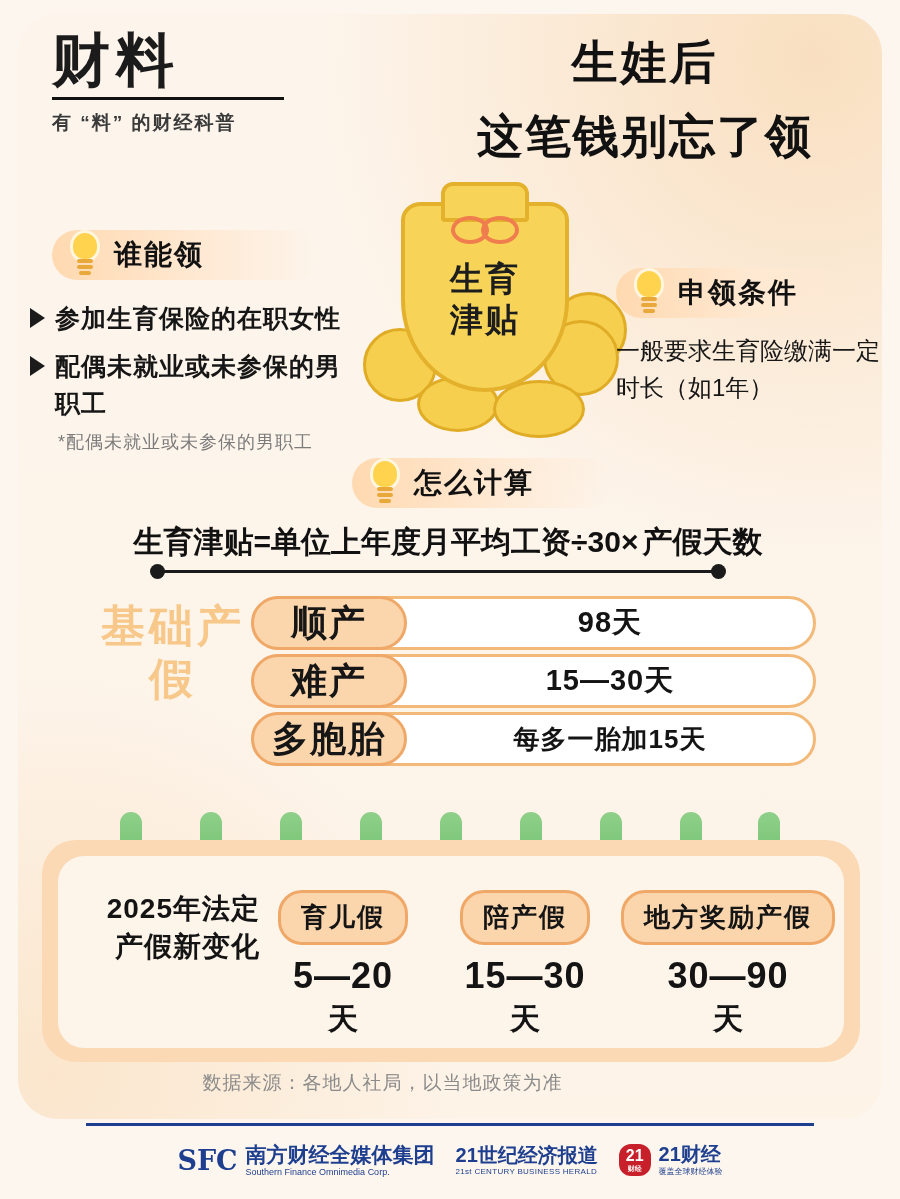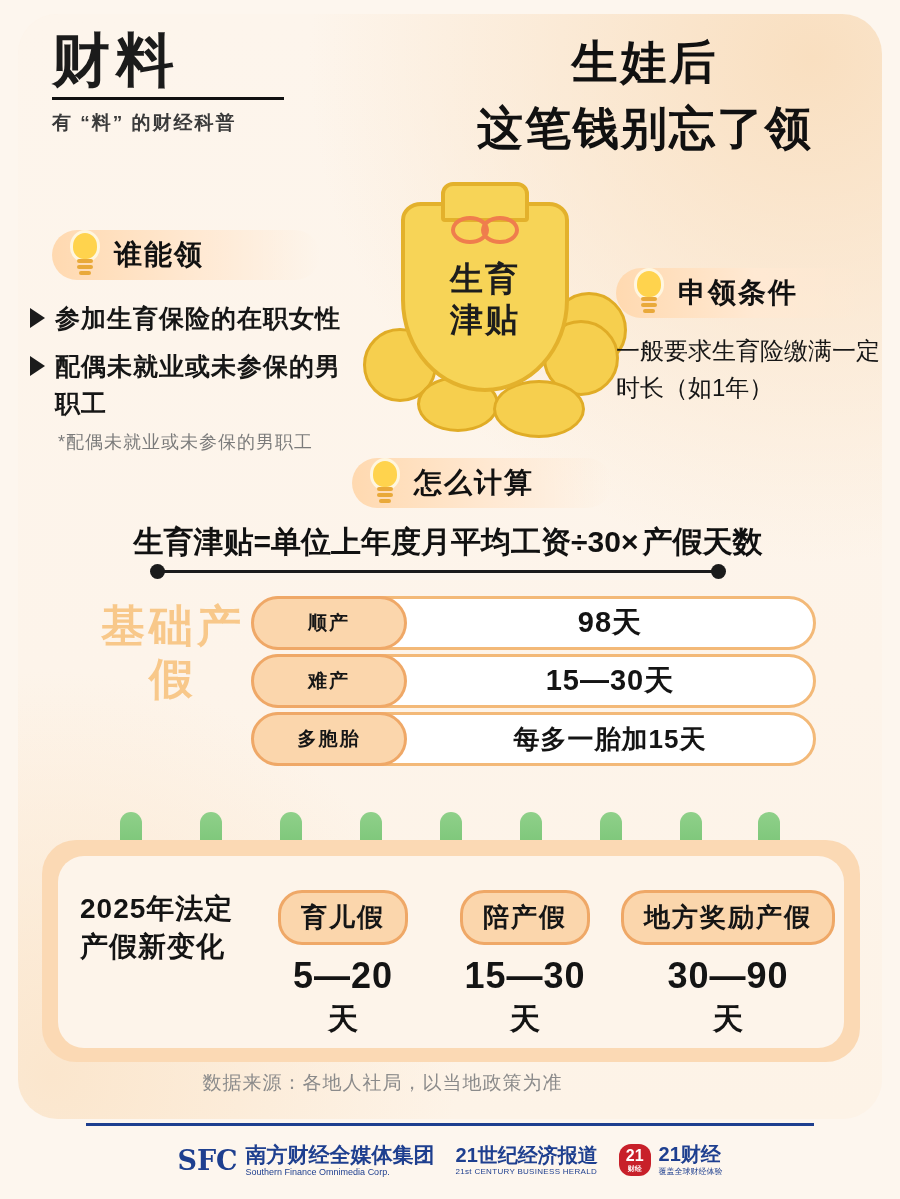--- a/index.html
+++ b/index.html
@@ -52,21 +52,21 @@
     position: absolute; left: 430px; top: 34px; width: 430px;
     text-align: center;
   }
   .headline .l1 {
     font-size: 46px; font-weight: 800; color: #111; letter-spacing: 3px;
     line-height: 1.25;
     font-family: "DejaVu Sans", "Liberation Sans", sans-serif;
   }
   .headline .l2 {
     font-size: 46px; font-weight: 800; color: #111; letter-spacing: 2px;
-    line-height: 1.25; margin-top: 8px;
+    line-height: 1.25; margin-top: 16px;
     font-family: "DejaVu Sans", "Liberation Sans", sans-serif;
   }
 
   
   .bag-wrap { position: absolute; left: 355px; top: 180px; width: 260px; height: 270px; }
   .coin { position: absolute; border-radius: 50%; background: #f6cf4e; border: 3px solid #e0ac26; }
   .bag {
     position: absolute; left: 46px; top: 22px; width: 168px; height: 190px;
     background: #f7d457; border: 4px solid #e3b12c;
     border-radius: 20px 20px 84px 84px / 18px 18px 92px 92px;
@@ -171,21 +171,21 @@
   
   .row {
     position: absolute; left: 254px; height: 54px; width: 562px;
     background: #ffffff; border: 3px solid #f3b978; border-radius: 27px;
     display: flex; align-items: center;
   }
   .row-tag {
     position: absolute; left: -6px; top: -3px; height: 54px; min-width: 156px;
     background: #fbd6ac; border: 3px solid #efa867; border-radius: 27px;
     display: flex; align-items: center; justify-content: center;
-    font-size: 19px; font-weight: 800; color: #161616; letter-spacing: 2px;
+    font-size: 36px; font-weight: 800; color: #161616; letter-spacing: 2px;
     padding: 0 16px;
   }
   .row-val {
     flex: 1; text-align: center; margin-left: 150px;
     font-size: 29px; font-weight: 800; color: #141414; letter-spacing: 1px;
   }
   .row-val.small { font-size: 26px; font-weight: 700; }
 
   
   .bars { position: absolute; left: 120px; top: 812px; width: 660px; height: 56px; }
@@ -196,21 +196,21 @@
   .bottom-panel {
     position: absolute; left: 42px; top: 840px; width: 818px; height: 222px;
     background: #fbd9b4; border-radius: 34px;
   }
   .bottom-inner {
     position: absolute; left: 58px; top: 856px; width: 786px; height: 192px;
     background: #fdf4ea; border-radius: 26px;
   }
   .bp-title {
     position: absolute; left: 80px; top: 890px; width: 180px;
-    text-align: left; font-size: 28px; font-weight: 800; color: #141414;
+    text-align: right; font-size: 28px; font-weight: 800; color: #141414;
     line-height: 1.35; letter-spacing: 1px;
   }
   .bp-col { position: absolute; top: 890px; text-align: center; }
   .bp-chip {
     display: inline-block; padding: 7px 20px; border-radius: 24px;
     background: #fbd6ac; border: 3px solid #efa867;
     font-size: 26px; font-weight: 800; color: #151515; letter-spacing: 2px;
   }
   .bp-num {
     margin-top: 10px; font-size: 36px; font-weight: 800; color: #141414; position: relative;

